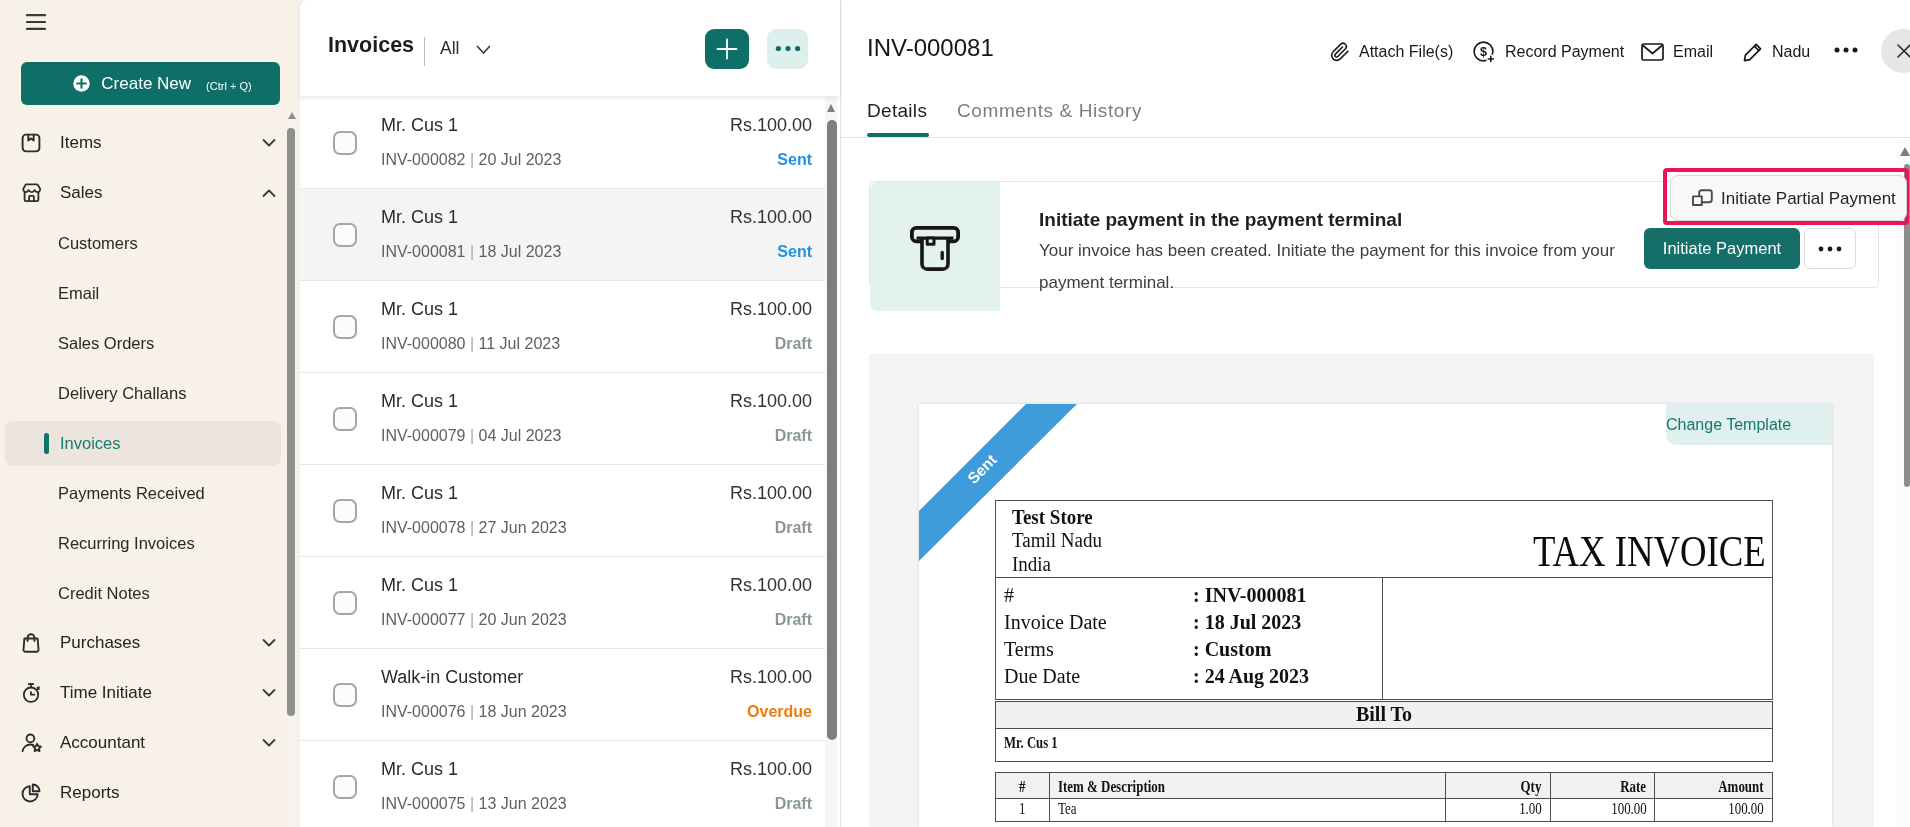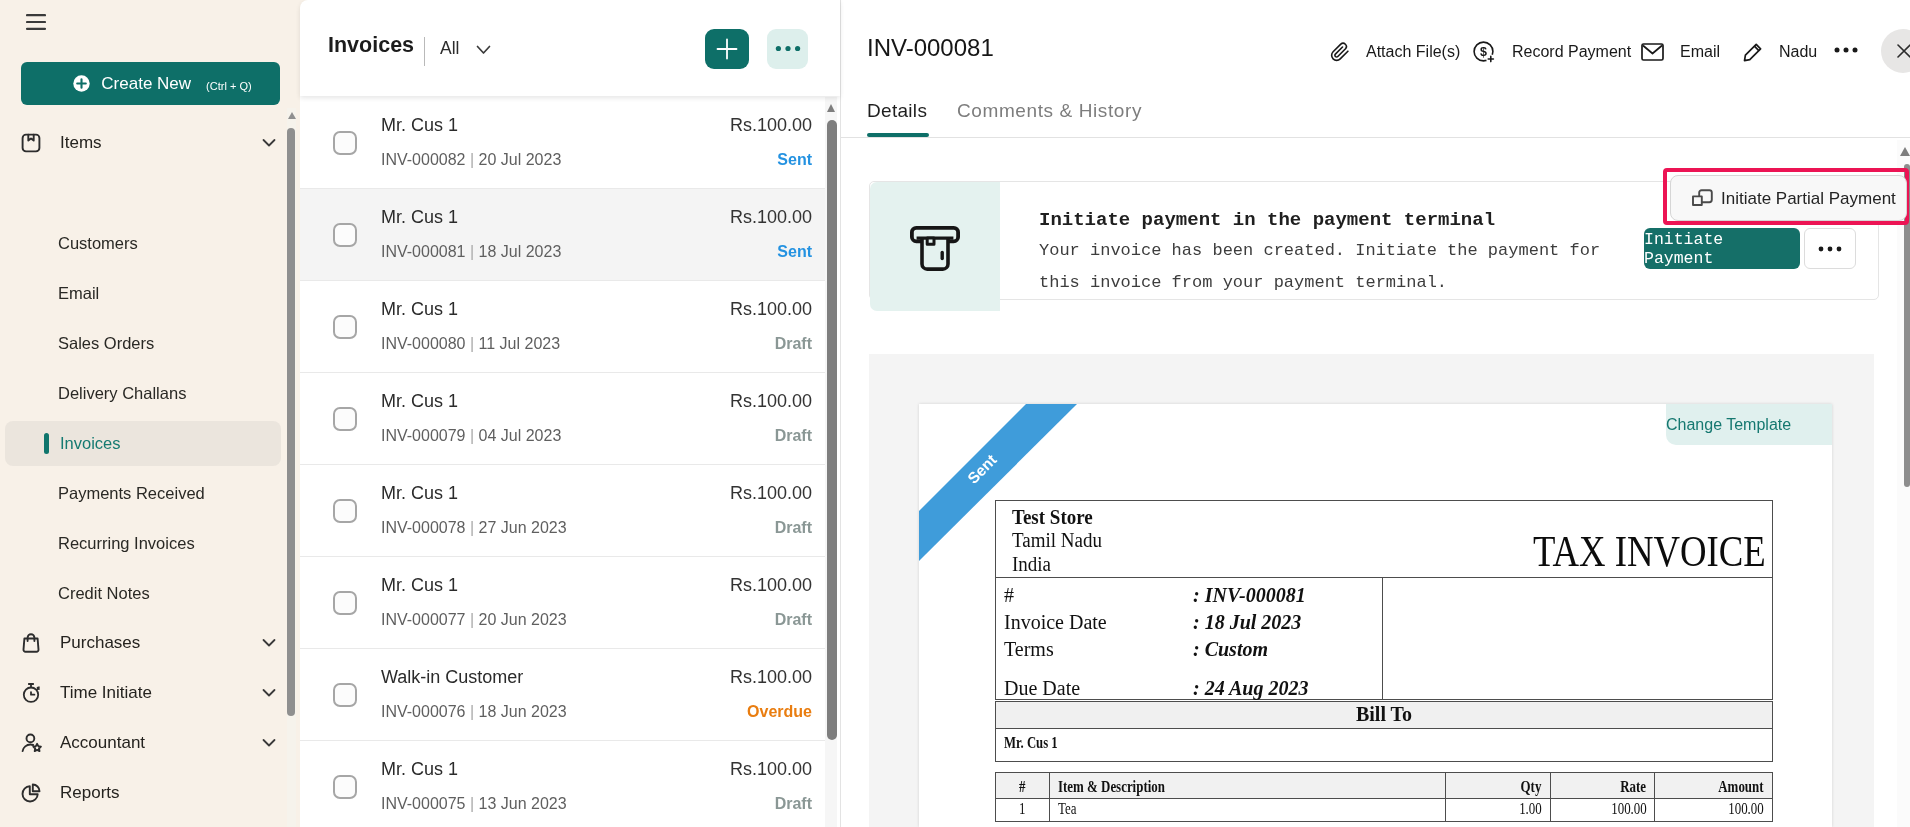--- a/index.html
+++ b/index.html
@@ -43,28 +43,28 @@
   .mamt  { position:absolute; right:15px; top:18px; font-size:18px; color:#333; }
   .mstat { position:absolute; right:15px; top:54px; font-size:16px; font-weight:bold; }
   .st-sent { color:#2492e1; }
   .st-draft { color:#8a9795; }
   .st-over { color:#e97d10; }
 
   
   #right { left:840px; top:0; width:1070px; height:827px; background:#fff; border-left:1px solid #e3e3e3; }
   #inv-title { position:absolute; left:26px; top:34px; font-size:24px; color:#161616; }
   .tb-item { position:absolute; top:41px; height:22px; display:flex; align-items:center; color:#191919; font-size:16px; }
-  .tb-item span { margin-left:16px;text-align:right; }
+  .tb-item span { margin-left:9px;text-align:right; }
   #closebtn { position:absolute; left:1040px; top:29px; width:44px; height:44px; border-radius:50%; background:#e7e6e5; overflow:hidden; }
   #tab1 { position:absolute; left:26px; top:100px; font-size:19px; letter-spacing:0.3px; color:#1f1f1f; }
   #tab2 { position:absolute; left:116px; top:100px; font-size:19px; letter-spacing:0.6px; color:#7d7d7d; }
   #tabline { position:absolute; left:26px; top:133px; width:62px; height:3.5px; background:#0e6f68; border-radius:2px; }
   #tabborder { position:absolute; left:0; top:137px; width:1070px; height:1px; background:#e2e2e2; }
 
-  #banner { position:absolute; left:28px; top:181px; width:1010px; height:119px; border:1px solid #e5e5e5; border-radius:5px; background:#fff;font-family:Liberation Mono, monospace; }
+  #banner { position:absolute; left:28px; top:181px; width:1010px; height:107px; border:1px solid #e5e5e5; border-radius:5px; background:#fff; }
   #banner-mint { position:absolute; left:0; top:0; width:130px; height:129px; background:#e4f2ef; border-radius:7px 0 0 7px; }
   #banner-title { position:absolute; left:169px; top:27px; font-size:19px; font-weight:bold; color:#1f1f1f; }
   #banner-desc { position:absolute; left:169px; top:53px; width:608px; font-size:17px; line-height:32px; color:#3d3d3d; }
   #initpay { position:absolute; left:774px; top:46px; width:156px; height:41px; background:#156f68; border-radius:6px; color:#fff; font-size:16.5px; display:flex; align-items:center; justify-content:center; }
   #mini-dots { position:absolute; left:934px; top:46px; width:52px; height:41px; background:#fff; border:1px solid #dcdcdc; border-radius:6px; }
 
   #redbox { position:absolute; left:822px; top:168px; width:246px; height:57px; border:4px solid #ec1454; border-radius:4px; z-index:5; }
   #partialbtn { position:absolute; left:829px; top:175px; width:237px; height:46px; background:#f8f8f8; border:1px solid #d6d6d6; border-radius:8px; z-index:5; }
   #partialbtn .lbl { position:absolute; left:50px; top:13px; font-size:17px; color:#242424; white-space:nowrap; }
 
@@ -76,21 +76,21 @@
   #invtable { position:absolute; left:76px; top:96px; width:778px; font-family:"Liberation Serif", serif; color:#111; }
   .ibx { position:absolute; border:1px solid #4d4d4d; }
   #secA { left:0; top:0; width:778px; height:78px; }
   #secA .l1 { position:absolute; left:16px; top:5px;  font-size:20px; line-height:23.3px; font-weight:bold; transform:scaleX(0.95); transform-origin:0 0; }
   #secA .l2 { position:absolute; left:16px; top:28.4px; font-size:20px; line-height:23.3px; transform:scaleX(0.95); transform-origin:0 0; }
   #secA .l3 { position:absolute; left:16px; top:51.7px; font-size:20px; line-height:23.3px; transform:scaleX(0.95); transform-origin:0 0; }
   #taxinv { position:absolute; right:6px; top:29px; font-size:44px; line-height:44px; color:#0c0c0c; transform:scaleX(0.835); transform-origin:right top; white-space:nowrap; }
   #secB { left:0; top:77px; width:778px; height:123px; }
   #secB .cell { position:absolute; left:0; top:0; width:387px; height:121px; border-right:1px solid #4d4d4d; }
   .brow { position:absolute; left:8px; font-size:20px; line-height:20px; }
-  .brow b { position:absolute; left:189px; width:230px;font-style:italic; }
+  .brow b { position:absolute; left:189px; width:230px; }
   #secC { left:0; top:201px; width:778px; height:28px; background:#f0f0f0; text-align:center; font-weight:bold; font-size:20px; line-height:25px; }
   #secD { left:0; top:228px; width:778px; height:34px; }
   #secD span { position:absolute; left:8px; top:5px; font-size:17px; line-height:17px; font-weight:bold; transform:scaleX(0.75); transform-origin:0 0; }
   #itable { position:absolute; left:0; top:272px; width:778px; }
   .irow { display:flex; width:778px; border:1px solid #4d4d4d; }
   .irow.hd { height:27px; background:#f1f1f1; font-weight:bold; }
   .irow.bd { height:23px; border-top:none; background:#fff; }
   .irow.hd .ic { padding-top:5px; }
   .irow.bd .ic { padding-top:1px; }
   .ic { font-size:17px; line-height:17px; }
@@ -125,20 +125,31 @@
   <div class="sb-row" style="top:118px;">
     <svg class="sb-ico" width="20" height="20" viewBox="0 0 20 20" fill="none" stroke="#2d2d2d" stroke-width="1.9" stroke-linejoin="round">
         <rect x="1.6" y="1.6" width="16.8" height="16.8" rx="3.4"></rect>
         <path d="M7.3 1.8v5.8l2.7-2.2 2.7 2.2V1.8" stroke-linecap="round"></path>
       </svg>
     <span class="sb-txt">Items</span>
     <svg class="sb-chev" width="14" height="9" viewBox="0 0 14 9" fill="none">
         <path d="M1.5 1.5 7 7l5.5-5.5" stroke="#3a3a3a" stroke-width="1.8" stroke-linecap="round" stroke-linejoin="round"></path>
       </svg>
   </div>
+  <div class="sb-row" style="top:168px;">
+    <svg class="sb-ico" width="21" height="21" viewBox="0 0 21 21" fill="none" stroke="#2d2d2d" stroke-width="1.8" stroke-linejoin="round">
+        <path d="M3.6 9.2v7.9c0 .9.7 1.6 1.6 1.6h10.6c.9 0 1.6-.7 1.6-1.6V9.2"></path>
+        <path d="M5.3 1.9h10.4c.6 0 1.1.3 1.4.8l1.7 2.9c.9 1.6-.1 3.6-1.9 3.9-1.3.2-2.6-.6-3-1.8-.1-.2-.4-.2-.5 0-.4 1.1-1.5 1.9-2.7 1.9-1.2 0-2.3-.8-2.7-1.9-.1-.2-.4-.2-.5 0-.5 1.2-1.7 2-3 1.8C2.7 9.2 1.7 7.2 2.6 5.6l1.7-2.9c.3-.5.8-.8 1-.8z" stroke-linecap="round"></path>
+        <path d="M8.1 18.5v-4.1c0-.6.4-1 1-1h2.8c.6 0 1 .4 1 1v4.1" stroke-linecap="round"></path>
+      </svg>
+    <span class="sb-txt">Sales</span>
+    <svg class="sb-chev" width="14" height="9" viewBox="0 0 14 9" fill="none">
+        <path d="M1.5 7.5 7 2l5.5 5.5" stroke="#3a3a3a" stroke-width="1.8" stroke-linecap="round" stroke-linejoin="round"></path>
+      </svg>
+  </div>
   <div class="sb-row" style="top:218px;">
       <span class="sb-txt sb-sub">Customers</span>
     </div>
   <div class="sb-row" style="top:268px;">
       <span class="sb-txt sb-sub">Email</span>
     </div>
   <div class="sb-row" style="top:318px;">
       <span class="sb-txt sb-sub">Sales Orders</span>
     </div>
   <div class="sb-row" style="top:368px;">
@@ -368,21 +379,21 @@
           <div class="l1">Test Store</div>
           <div class="l2">Tamil Nadu</div>
           <div class="l3">India</div>
           <div id="taxinv">TAX INVOICE</div>
         </div>
         <div class="ibx" id="secB">
           <div class="cell">
             <div class="brow" style="top:7px;">#<b>: INV-000081</b></div>
             <div class="brow" style="top:34px;">Invoice Date<b>: 18 Jul 2023</b></div>
             <div class="brow" style="top:61px;">Terms<b>: Custom</b></div>
-            <div class="brow" style="top:88px;margin-top:12px;">Due Date<b>: 24 Aug 2023</b></div>
+            <div class="brow" style="top:88px;">Due Date<b>: 24 Aug 2023</b></div>
           </div>
         </div>
         <div class="ibx" id="secC">Bill To</div>
         <div class="ibx" id="secD">
             <span>Mr. Cus 1</span>
           </div>
         <div id="itable">
           <div class="irow hd">
             <div class="ic ic1"><span class="cx">#</span></div>
               <div class="ic ic2"><span class="cx">Item &amp; Description</span></div>

